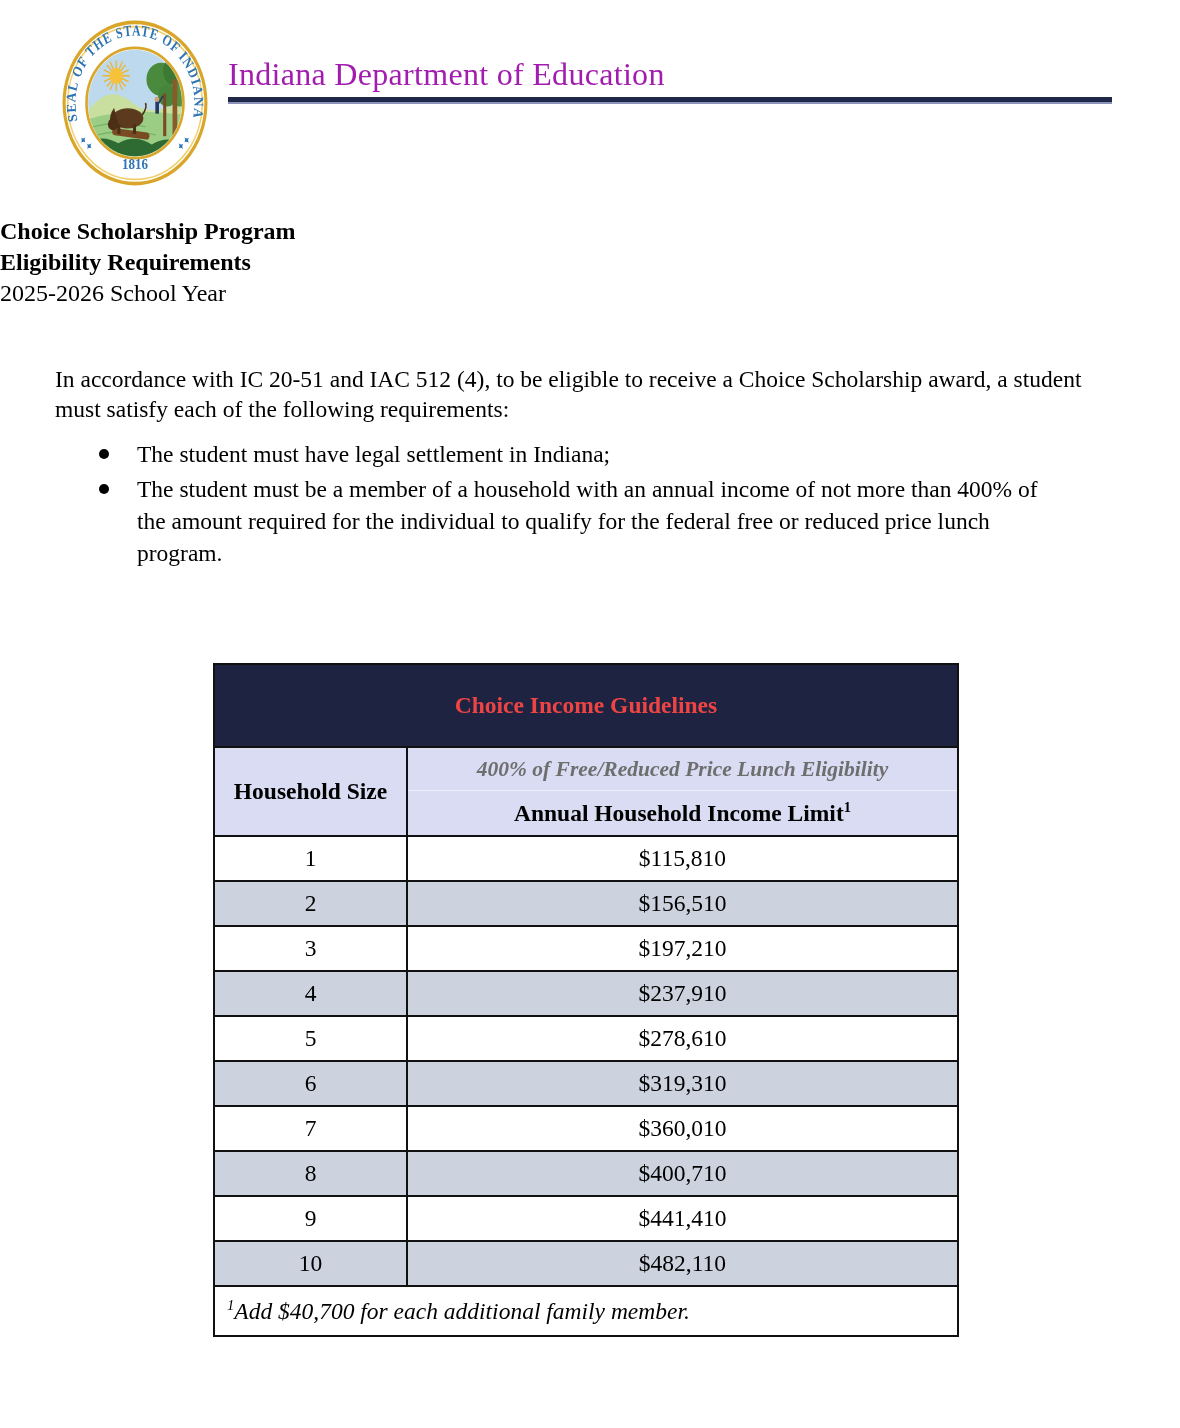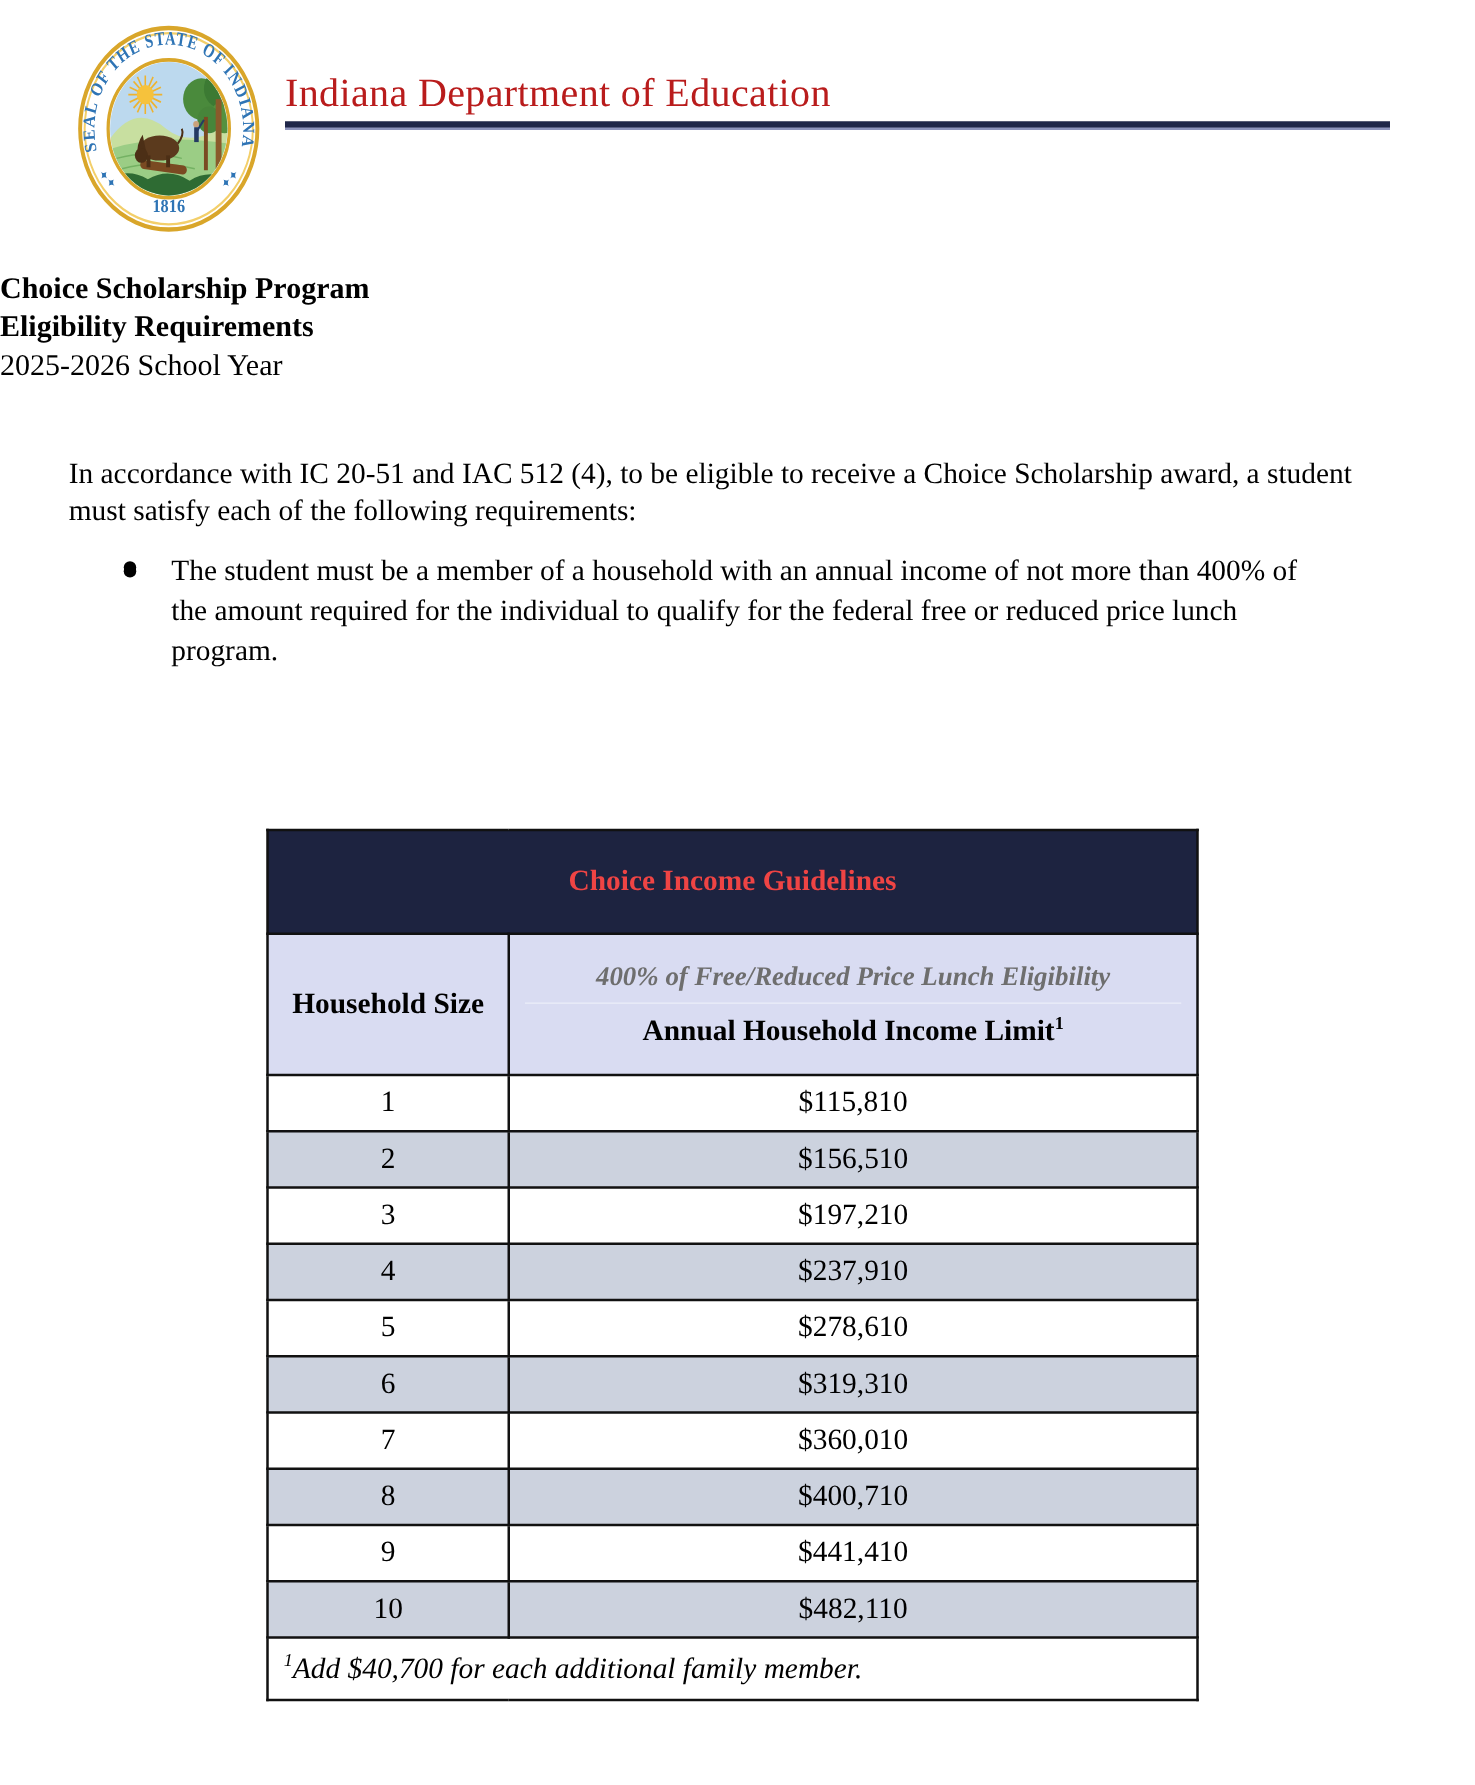--- a/index.html
+++ b/index.html
@@ -1,41 +1,41 @@
 <!DOCTYPE html>
 <html><head>
 <meta charset="utf-8">
 <style>
   * { margin:0; padding:0; box-sizing:border-box; }
   html,body { width:1180px; height:1428px; background:#ffffff; }
   body { font-family:"Liberation Serif", serif; color:#000; position:relative; }
 
   
   .seal { position:absolute; left:62px; top:20px; width:146px; height:166px; }
-  .agency-title { position:absolute; left:228px; top:56px; font-size:32px; color:#b91c1c; letter-spacing:0.3px; }
+  .agency-title { position:absolute; left:228px; top:56px; font-size:32px; color:#a21caf; letter-spacing:0.3px; }
   .header-rule { position:absolute; left:228px; top:97px; width:884px; height:7px; background:#20284a; border-bottom:2px solid #8d94bc; }
 
   
   .doc-title { position:absolute; top:216px; left:0; width:1180px; text-align:left; font-size:24px; line-height:31px; }
   .doc-title .bold { font-weight:bold; }
 
   
   .intro { position:absolute; left:55px; top:364px; width:1030px; font-size:23.5px; line-height:30px; }
 
   
   .req-list { position:absolute; left:55px; top:438px; width:1010px; list-style:none; }
   .req-list li { position:relative; padding-left:82px; font-size:23.5px; line-height:32px; margin-bottom:3px; }
   .req-list .dot { position:absolute; left:44px; top:11px; width:10px; height:10px; border-radius:50%; background:#000; }
 
   
   .income-table { position:absolute; left:213px; top:663px; width:746px; border-collapse:collapse; font-size:23.5px; }
   .income-table td { border:2px solid #111; text-align:center; vertical-align:middle; }
   .tbl-title-cell { background:#1d2340; color:#ef4444; font-weight:bold; height:83px; }
   .hh-header-cell { background:#d9dcf2; font-weight:bold; width:193px; height:82px; }
-  .inc-header-cell { background:#d9dcf2; padding:12px; }
+  .inc-header-cell { background:#d9dcf2; padding:0; }
   .inc-header-italic { font-style:italic; font-weight:bold; color:#6e6e6e; font-size:21.5px; padding:9px 0 8px; border-bottom:1px solid #eceef9; }
   .inc-header-main { font-weight:bold; padding:9px 0 8px; }
   .data-row td { height:45px; background:#ffffff; }
   .data-row.alt td { background:#ccd2de; }
   .footnote-cell { height:50px; text-align:left !important; padding:8px 12px; background:#ffffff;font-style:italic; }
   sup { font-size:62%; vertical-align:super; line-height:0; }
 </style>
 </head>
 <body>
 
@@ -103,20 +103,21 @@
   <div class="bold">Choice Scholarship Program</div>
   <div class="bold">Eligibility Requirements</div>
   <div>2025-2026 School Year</div>
 </div>
 
 <p class="intro">In accordance with IC 20-51 and IAC 512 (4), to be eligible to receive a Choice Scholarship award, a student must satisfy each of the following requirements:</p>
 
 <ul class="req-list">
   <li>
     <span class="dot"></span>
+    <span>The student must have legal settlement in Indiana;</span>
   </li>
   <li>
     <span class="dot"></span>
     <span>The student must be a member of a household with an annual income of not more than 400% of the amount required for the individual to qualify for the federal free or reduced price lunch program.</span>
   </li>
 </ul>
 
 <table class="income-table">
   <tbody>
   <tr>

